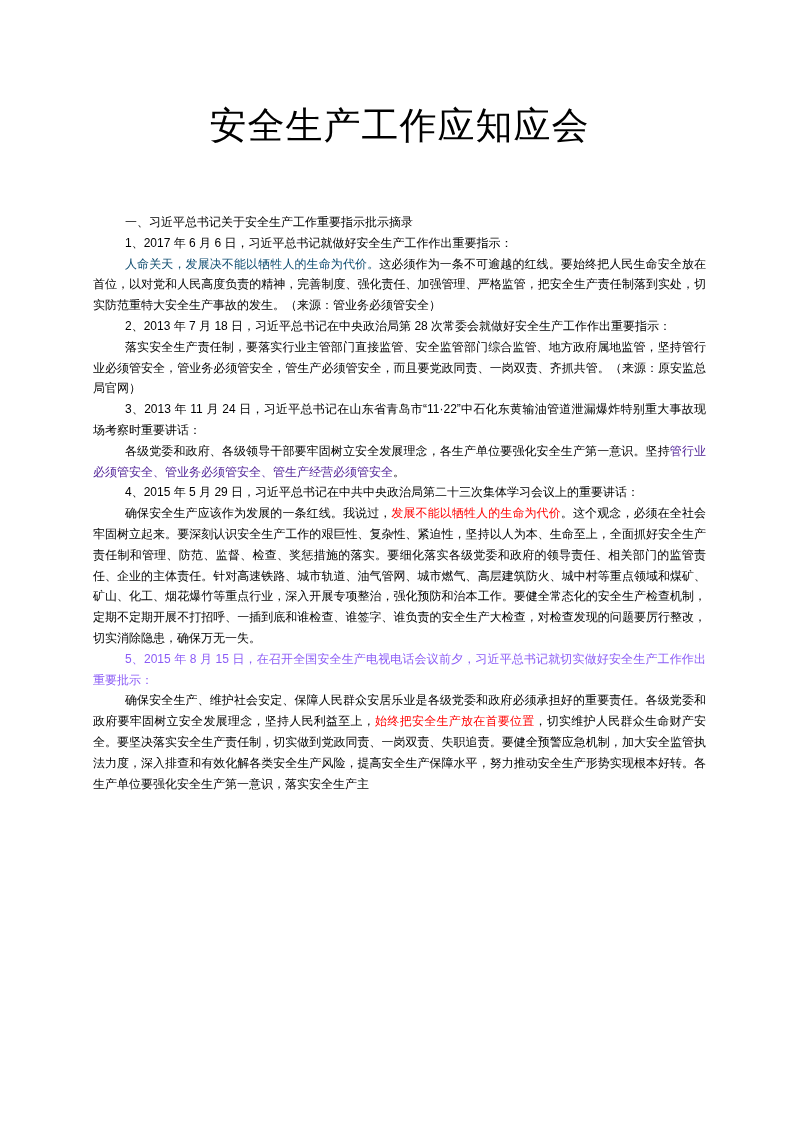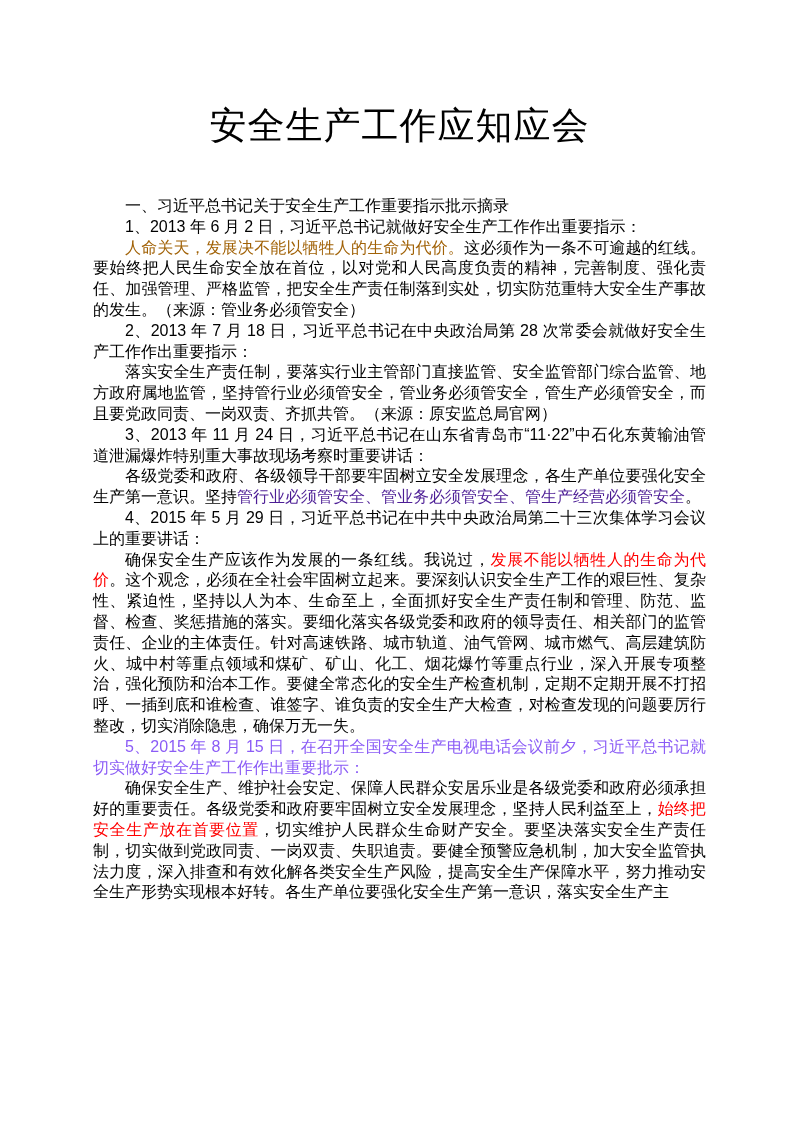--- a/index.html
+++ b/index.html
@@ -21,43 +21,43 @@
   .doc-title {
     margin: 0;
     font-size: 37px;
     line-height: 36px;
     font-weight: 500;
     text-align: center;
     letter-spacing: 1px;
     color: #000000;
   }
   .doc-body {
-    margin-top: 52px;
-    font-size: 16px;
+    margin-top: 68px;
+    font-size: 12px;
     line-height: 20.8px;
     text-align: justify;
     text-justify: inter-character;
   }
   p.para {
     margin: 0;
     padding: 0;
     text-indent: 32px;
     word-break: break-all;
   }
   .run { color: inherit; }
 </style>
 </head>
 <body>
 
 <div class="page">
   <h1 class="doc-title">安全生产工作应知应会</h1>
   <div class="doc-body">
       <p class="para"><span class="run" style="color: rgb(0, 0, 0);">一、习近平总书记关于安全生产工作重要指示批示摘录</span></p>
-      <p class="para"><span class="run" style="color: rgb(0, 0, 0);">1、2013 年 6 月 2 日，习近平总书记就做好安全生产工作作出重要指示：</span></p>
-      <p class="para"><span class="run" style="color: #a16207;">人命关天，发展决不能以牺牲人的生命为代价。</span><span class="run" style="color: rgb(0, 0, 0);">这必须作为一条不可逾越的红线。要始终把人民生命安全放在首位，以对党和人民高度负责的精神，完善制度、强化责任、加强管理、严格监管，把安全生产责任制落到实处，切实防范重特大安全生产事故的发生。（来源：管业务必须管安全）</span></p>
+      <p class="para"><span class="run" style="color: rgb(0, 0, 0);">1、2017 年 6 月 6 日，习近平总书记就做好安全生产工作作出重要指示：</span></p>
+      <p class="para"><span class="run" style="color: #0c4a6e;">人命关天，发展决不能以牺牲人的生命为代价。</span><span class="run" style="color: rgb(0, 0, 0);">这必须作为一条不可逾越的红线。要始终把人民生命安全放在首位，以对党和人民高度负责的精神，完善制度、强化责任、加强管理、严格监管，把安全生产责任制落到实处，切实防范重特大安全生产事故的发生。（来源：管业务必须管安全）</span></p>
       <p class="para"><span class="run" style="color: rgb(0, 0, 0);">2、2013 年 7 月 18 日，习近平总书记在中央政治局第 28 次常委会就做好安全生产工作作出重要指示：</span></p>
       <p class="para"><span class="run" style="color: rgb(0, 0, 0);">落实安全生产责任制，要落实行业主管部门直接监管、安全监管部门综合监管、地方政府属地监管，坚持管行业必须管安全，管业务必须管安全，管生产必须管安全，而且要党政同责、一岗双责、齐抓共管。（来源：原安监总局官网）</span></p>
       <p class="para"><span class="run" style="color: rgb(0, 0, 0);">3、2013 年 11 月 24 日，习近平总书记在山东省青岛市“11·22”中石化东黄输油管道泄漏爆炸特别重大事故现场考察时重要讲话：</span></p>
       <p class="para"><span class="run" style="color: rgb(0, 0, 0);">各级党委和政府、各级领导干部要牢固树立安全发展理念，各生产单位要强化安全生产第一意识。坚持</span><span class="run" style="color: #4c1d95;">管行业必须管安全、管业务必须管安全、管生产经营必须管安全</span><span class="run" style="color: rgb(0, 0, 0);">。</span></p>
       <p class="para"><span class="run" style="color: rgb(0, 0, 0);">4、2015 年 5 月 29 日，习近平总书记在中共中央政治局第二十三次集体学习会议上的重要讲话：</span></p>
       <p class="para"><span class="run" style="color: rgb(0, 0, 0);">确保安全生产应该作为发展的一条红线。我说过，</span><span class="run" style="color: rgb(255, 0, 0);">发展不能以牺牲人的生命为代价</span><span class="run" style="color: rgb(0, 0, 0);">。这个观念，必须在全社会牢固树立起来。要深刻认识安全生产工作的艰巨性、复杂性、紧迫性，坚持以人为本、生命至上，全面抓好安全生产责任制和管理、防范、监督、检查、奖惩措施的落实。要细化落实各级党委和政府的领导责任、相关部门的监管责任、企业的主体责任。针对高速铁路、城市轨道、油气管网、城市燃气、高层建筑防火、城中村等重点领域和煤矿、矿山、化工、烟花爆竹等重点行业，深入开展专项整治，强化预防和治本工作。要健全常态化的安全生产检查机制，定期不定期开展不打招呼、一插到底和谁检查、谁签字、谁负责的安全生产大检查，对检查发现的问题要厉行整改，切实消除隐患，确保万无一失。</span></p>
       <p class="para"><span class="run" style="color: #8b5cf6;">5、2015 年 8 月 15 日，在召开全国安全生产电视电话会议前夕，习近平总书记就切实做好安全生产工作作出重要批示：</span></p>
       <p class="para"><span class="run" style="color: rgb(0, 0, 0);">确保安全生产、维护社会安定、保障人民群众安居乐业是各级党委和政府必须承担好的重要责任。各级党委和政府要牢固树立安全发展理念，坚持人民利益至上，</span><span class="run" style="color: rgb(255, 0, 0);">始终把安全生产放在首要位置</span><span class="run" style="color: rgb(0, 0, 0);">，切实维护人民群众生命财产安全。要坚决落实安全生产责任制，切实做到党政同责、一岗双责、失职追责。要健全预警应急机制，加大安全监管执法力度，深入排查和有效化解各类安全生产风险，提高安全生产保障水平，努力推动安全生产形势实现根本好转。各生产单位要强化安全生产第一意识，落实安全生产主</span></p>
     </div>
 </div>

